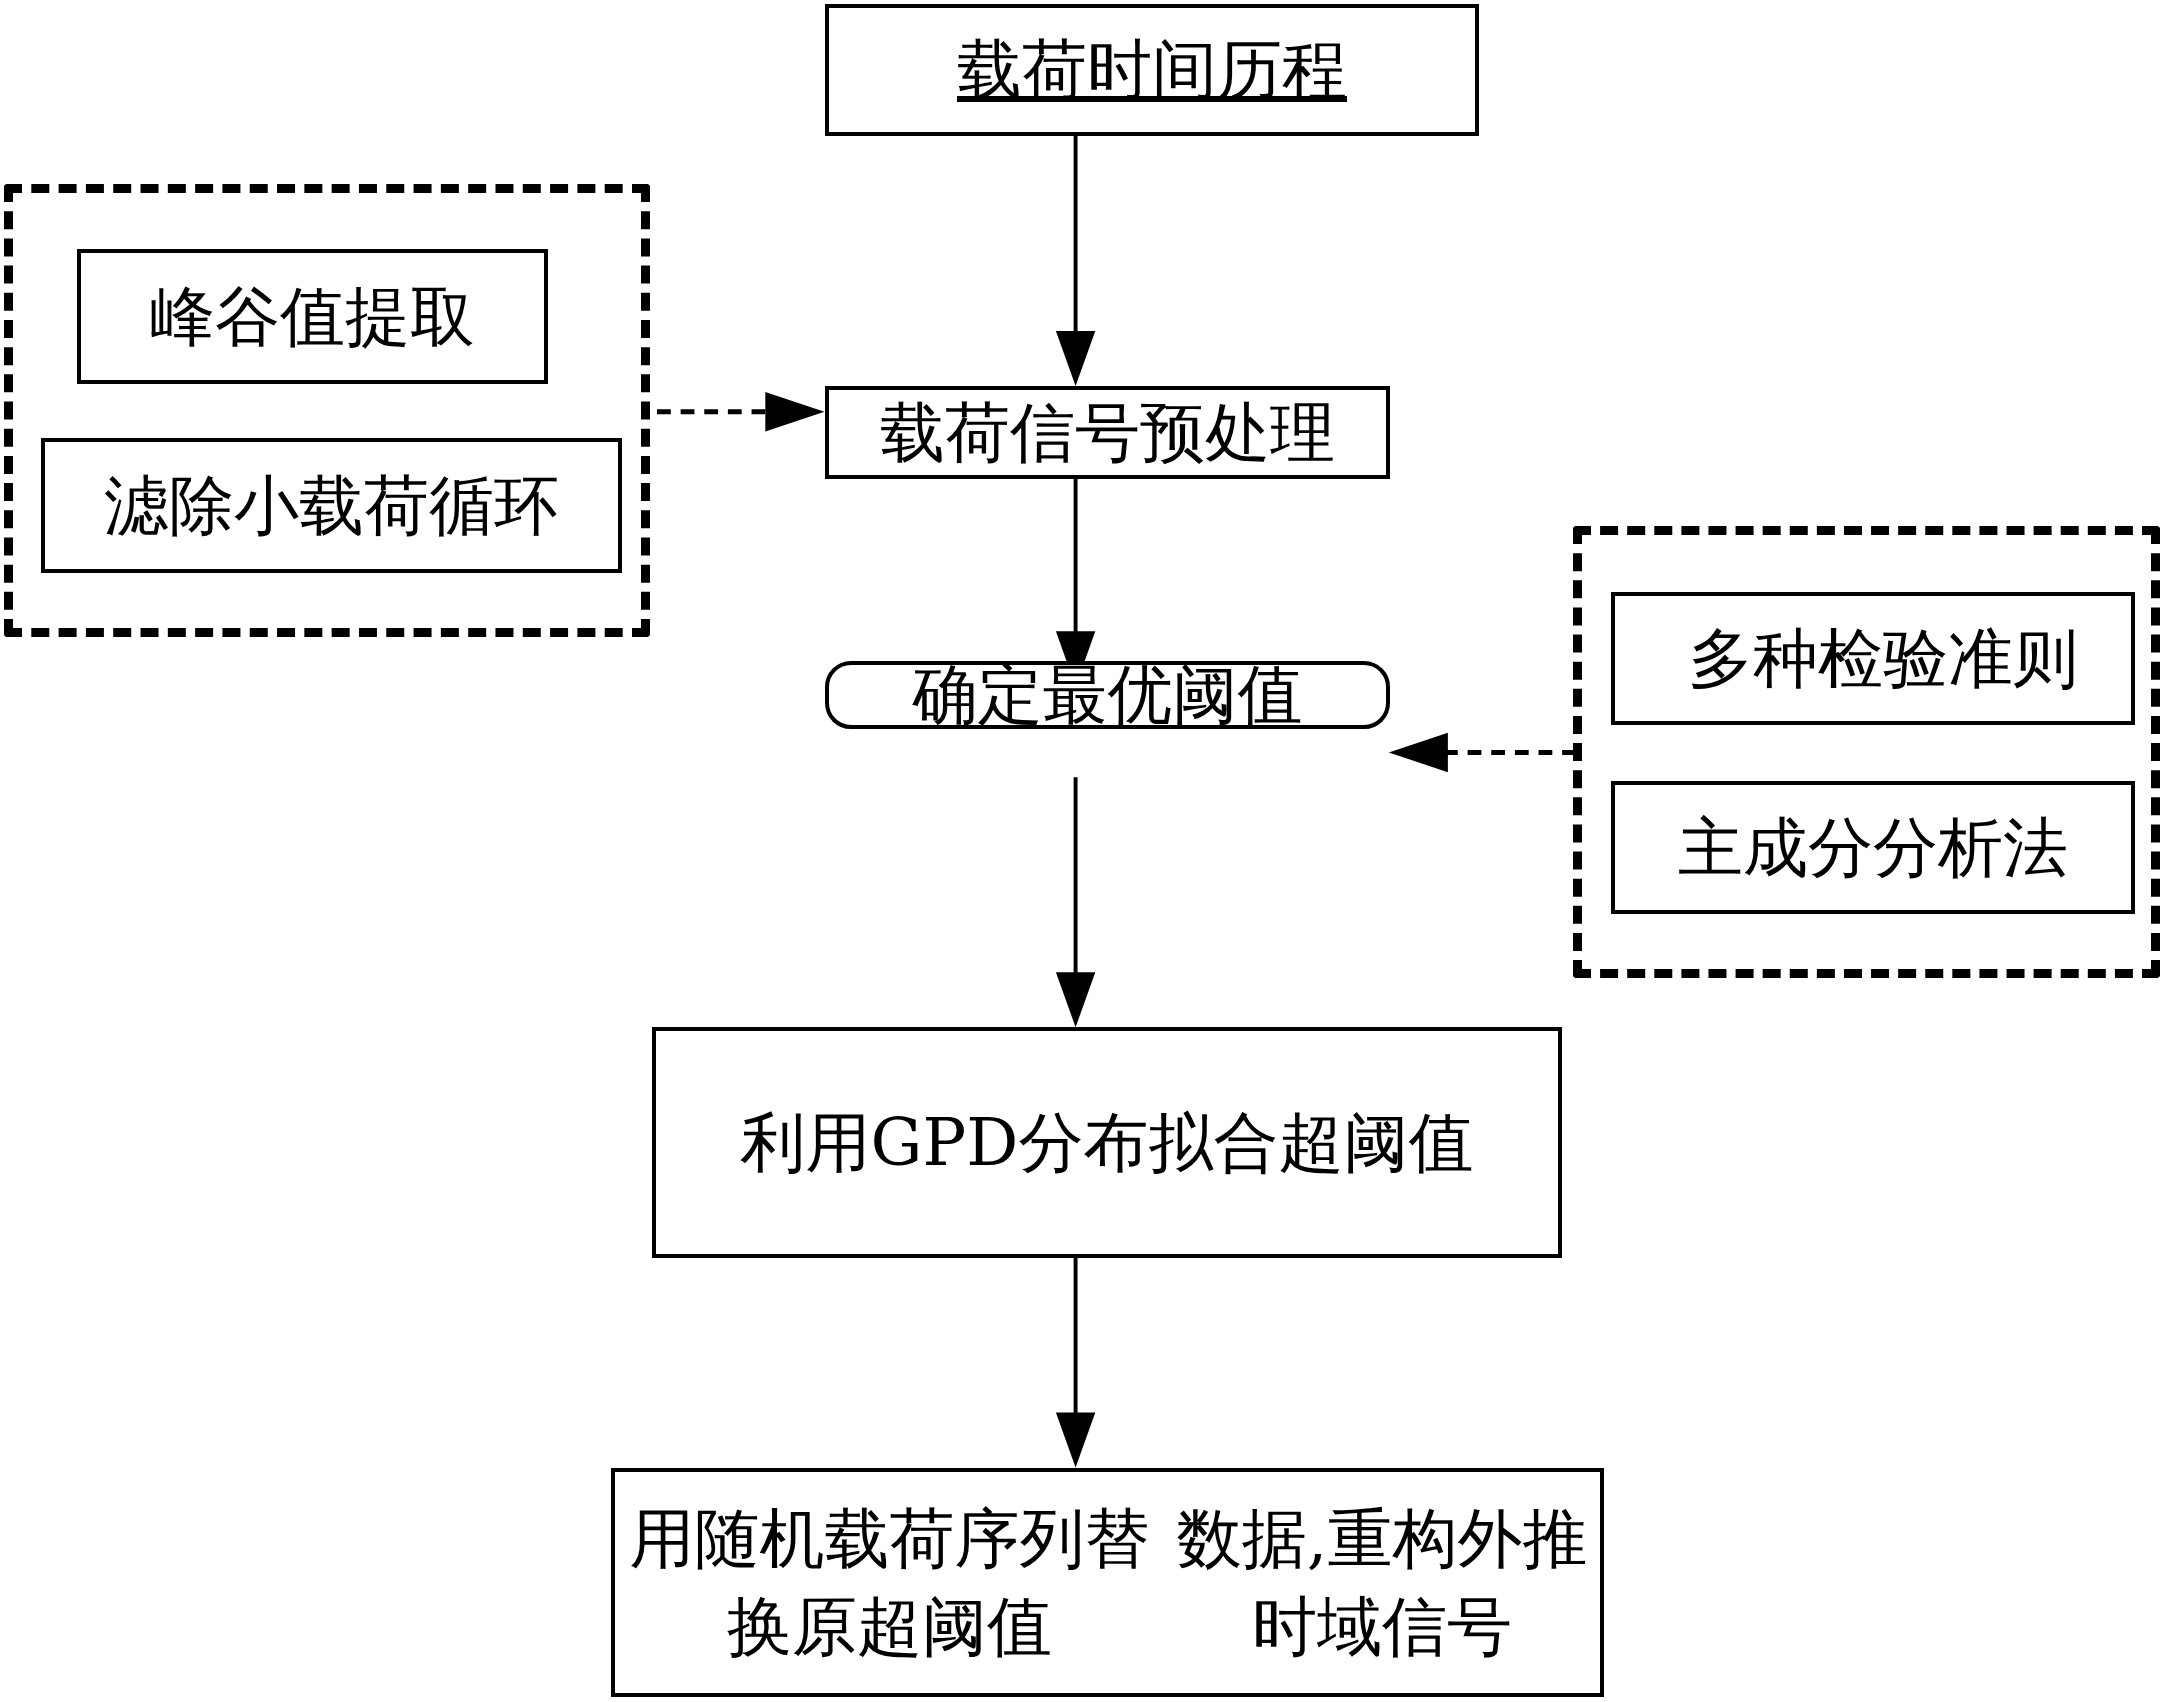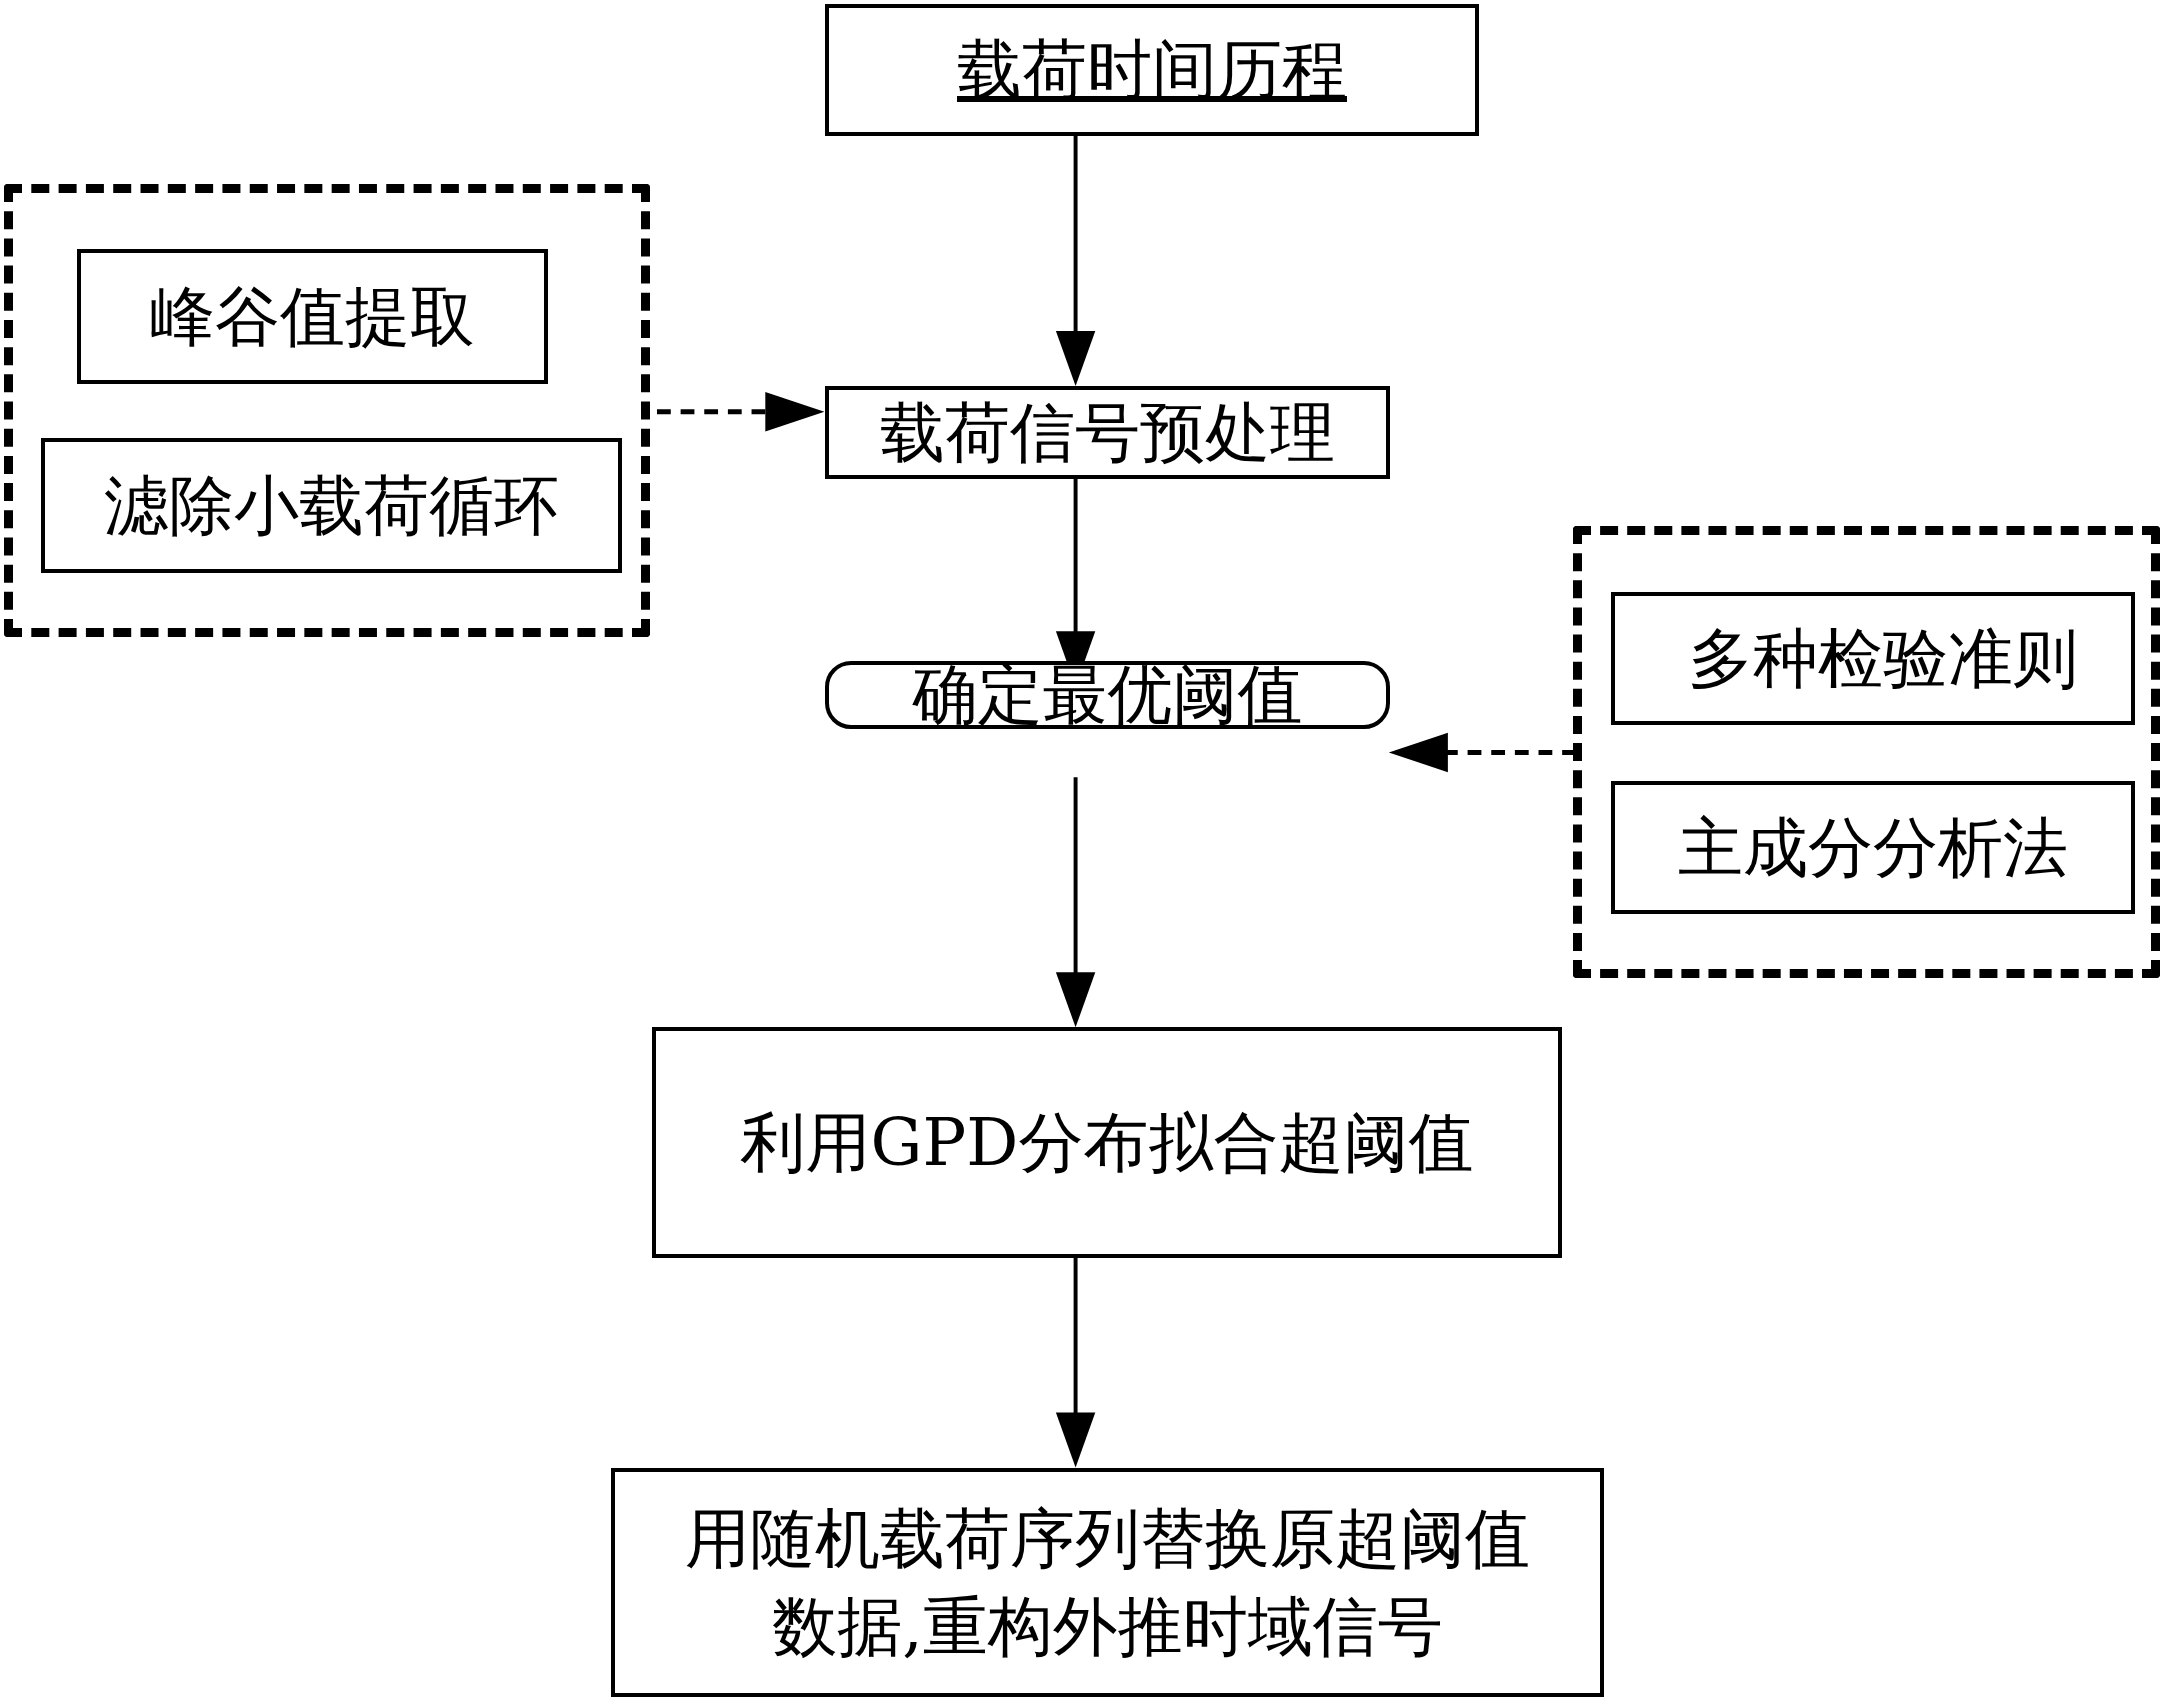--- a/index.html
+++ b/index.html
@@ -58,21 +58,21 @@
 </div>
 
 <div class="box" style="left:825px; top:661px; width:565px; height:68px;border-radius:26px;">
   <span>确定最优阈值</span>
 </div>
 
 <div class="box" style="left:652px; top:1027px; width:910px; height:231px; flex-direction:row;">
   <span>利用GPD分布拟合超阈值</span>
 </div>
 
-<div class="box" style="left:611px; top:1468px; width:993px; height:229px; flex-direction:column;">
+<div class="box" style="left:611px; top:1468px; width:993px; height:229px; flex-direction:row;">
   <span>用随机载荷序列替换原超阈值</span>
   <span>数据,重构外推时域信号</span>
 </div>
 
 <div class="group" style="left:3.9px; top:184px; width:646px; height:453px;"></div>
 <div class="box" style="left:41px; top:249px; width:471px; height:135px;margin-left:36px;">
   <span>峰谷值提取</span>
 </div>
 <div class="box" style="left:41px; top:438px; width:581px; height:135px;text-align:right;">
   <span>滤除小载荷循环</span>

